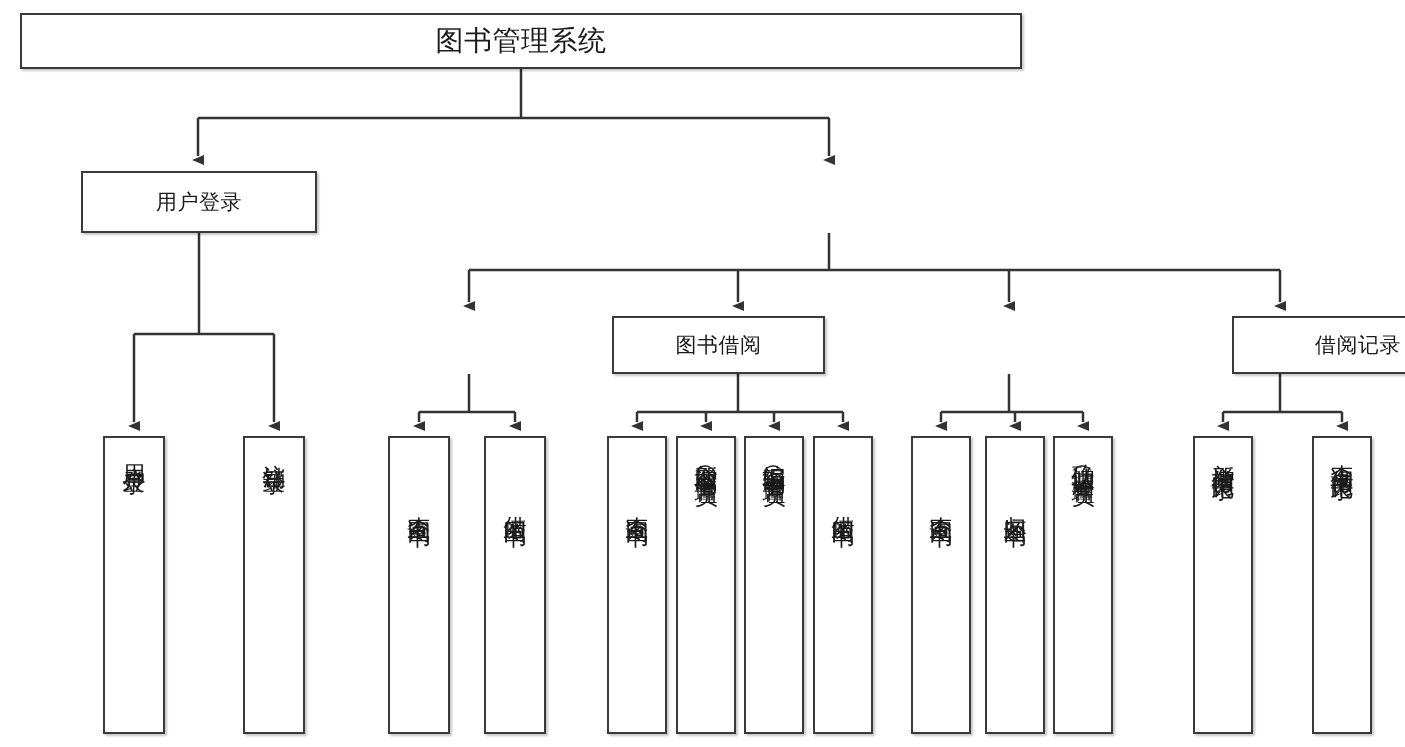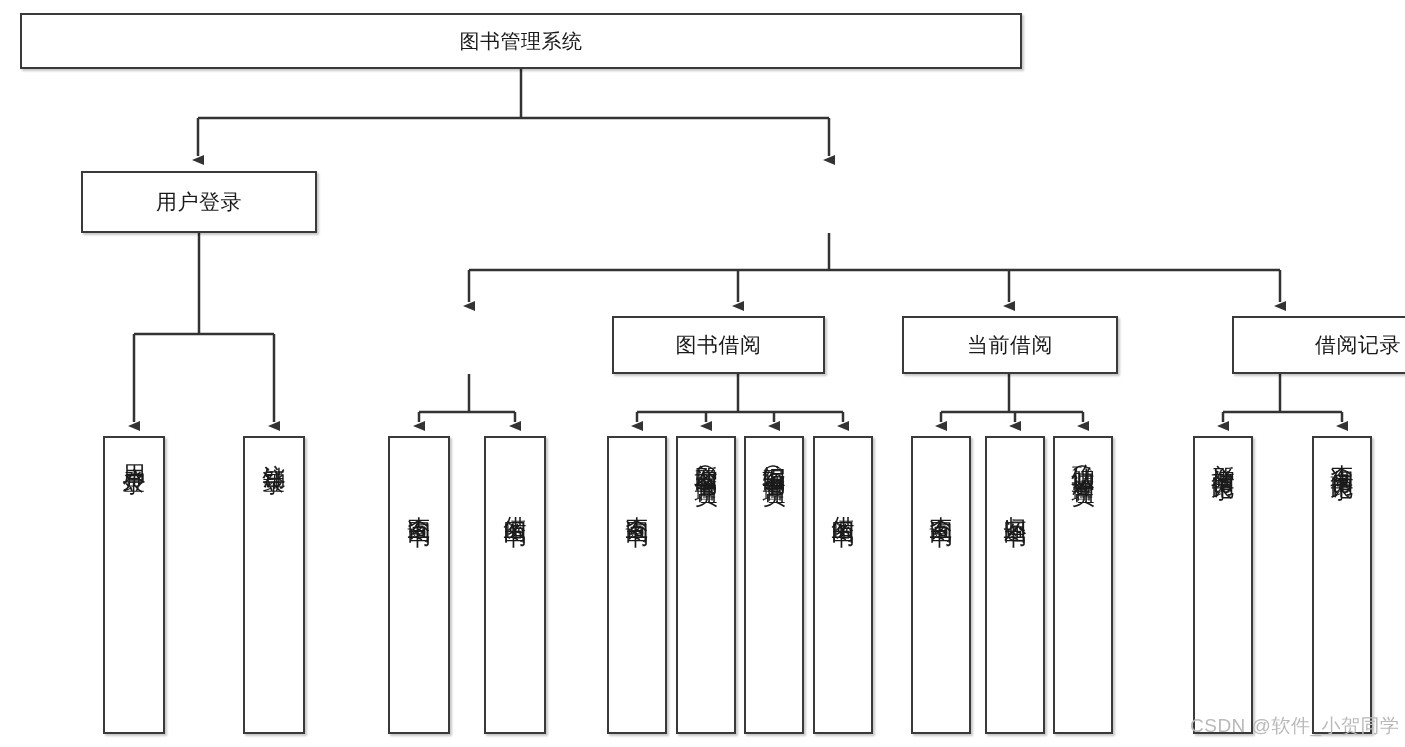--- a/index.html
+++ b/index.html
@@ -40,21 +40,21 @@
     display: block;
     text-align: center;
     line-height: 1.12;
     letter-spacing: 0.5px;
   }
   .node.horiz .label {
     writing-mode: horizontal-tb;
     font-size: 21px;
   }
   .node.root .label {
-    font-size: 20px;
+    font-size: 28px;
   }
   .node.vert {
     align-items: flex-start;
     justify-content: center;
     padding-top: 8px;
   }
   .node.vert .label {
     writing-mode: vertical-rl;
     text-orientation: upright;
     font-size: 23px;
@@ -132,23 +132,20 @@
     <span class="label">图书管理系统</span>
   </div>
 
   <div class="node horiz" style="left:81px; top:171px; width:236px; height:62px;">
     <span class="label">用户登录</span>
   </div>
 
   <div class="node horiz" style="left:612px; top:316px; width:213px; height:58px;">
     <span class="label">图书借阅</span>
   </div>
-  <div class="node horiz" style="left:902px; top:316px; width:216px; height:58px;">
-    <span class="label">当前借阅</span>
-  </div>
   <div class="node horiz" style="left:1232px; top:316px; width:252px; height:58px;">
     <span class="label">借阅记录</span>
   </div>
 
   <div class="node vert" style="left:103px; top:436px; width:62px; height:298px;">
     <span class="label">用户登录</span>
   </div>
   <div class="node vert" style="left:243px; top:436px; width:62px; height:298px;">
     <span class="label">注销登录</span>
   </div>
@@ -183,15 +180,14 @@
     <span class="label">确认归还（管理员）</span>
   </div>
 
   <div class="node vert" style="left:1193px; top:436px; width:60px; height:298px;">
     <span class="label">新增借阅记录</span>
   </div>
   <div class="node vert" style="left:1312px; top:436px; width:60px; height:298px;">
     <span class="label">查询借阅记录</span>
   </div>
 
-  <div class="watermark" style="left:1190px; top:713px;">CSDN @软件_小贺同学</div>
 
 </div>
 
 </body></html>

